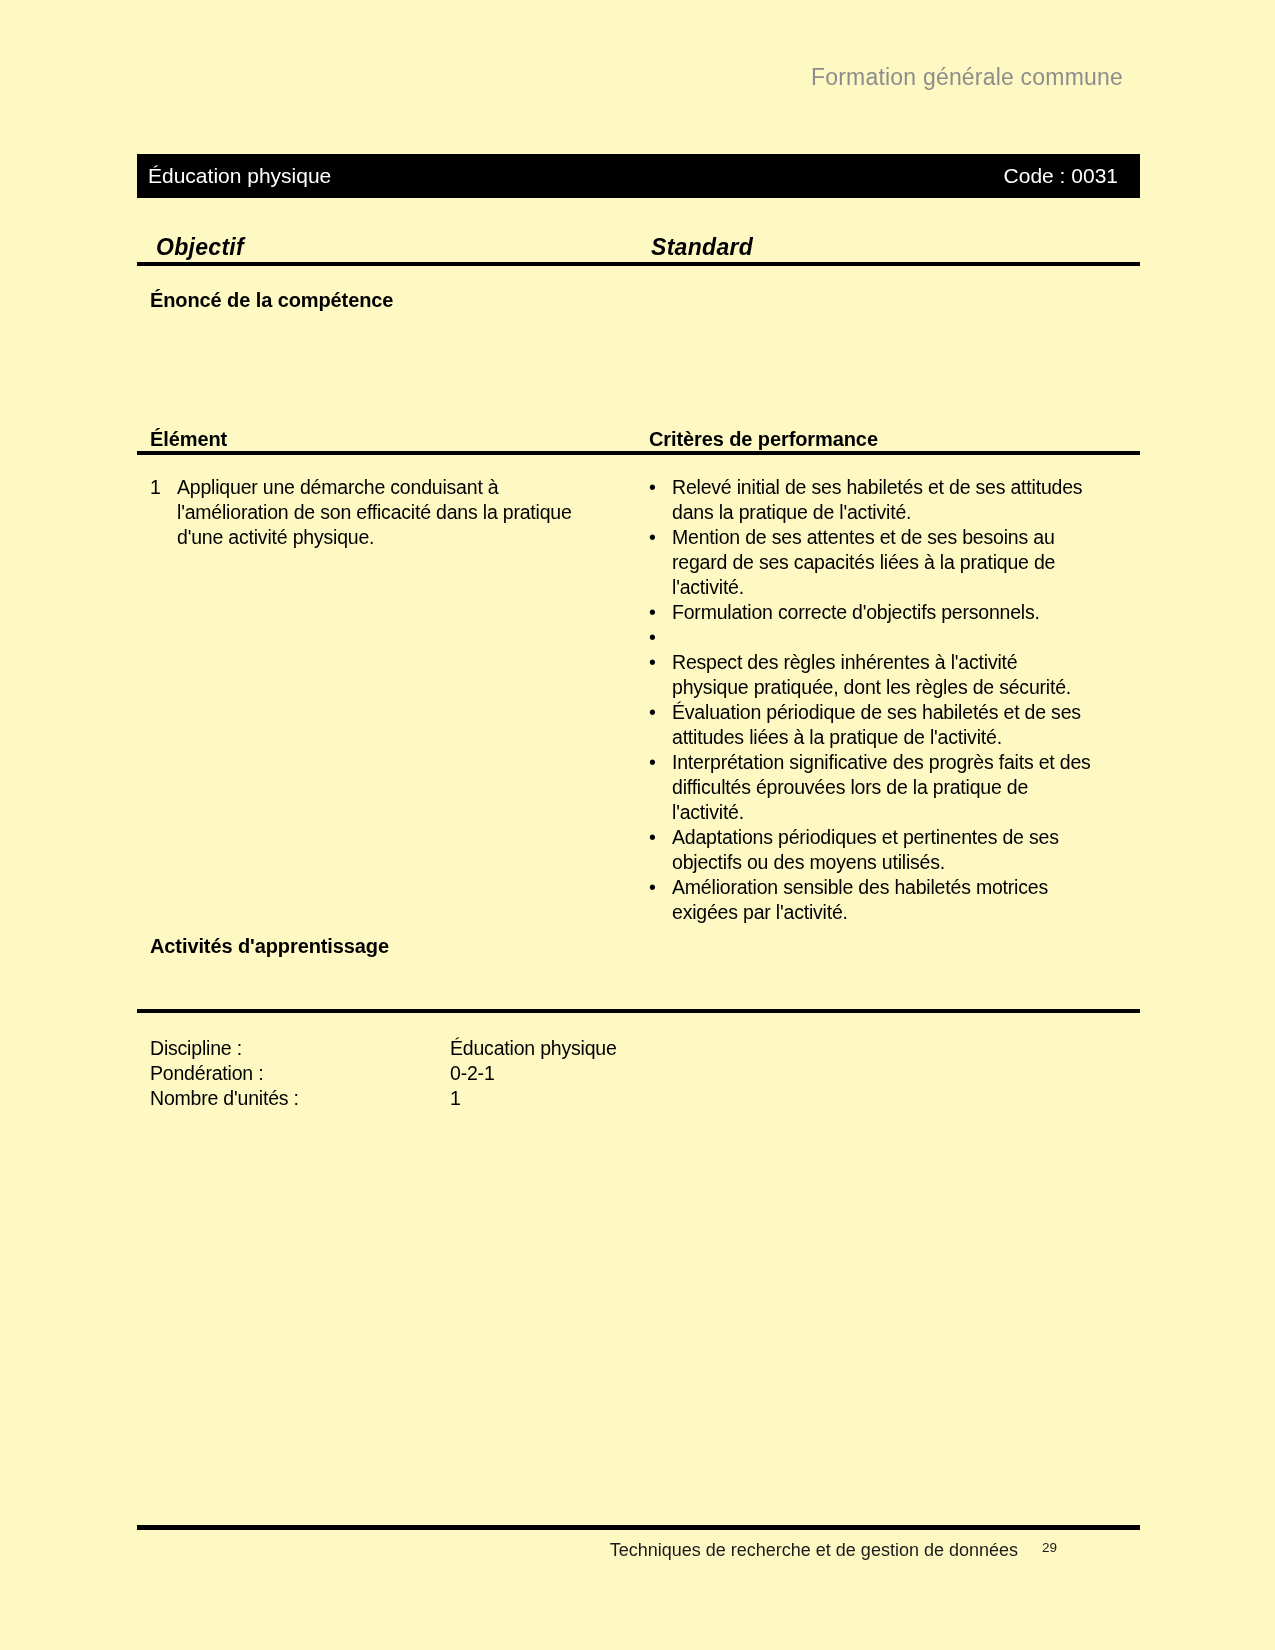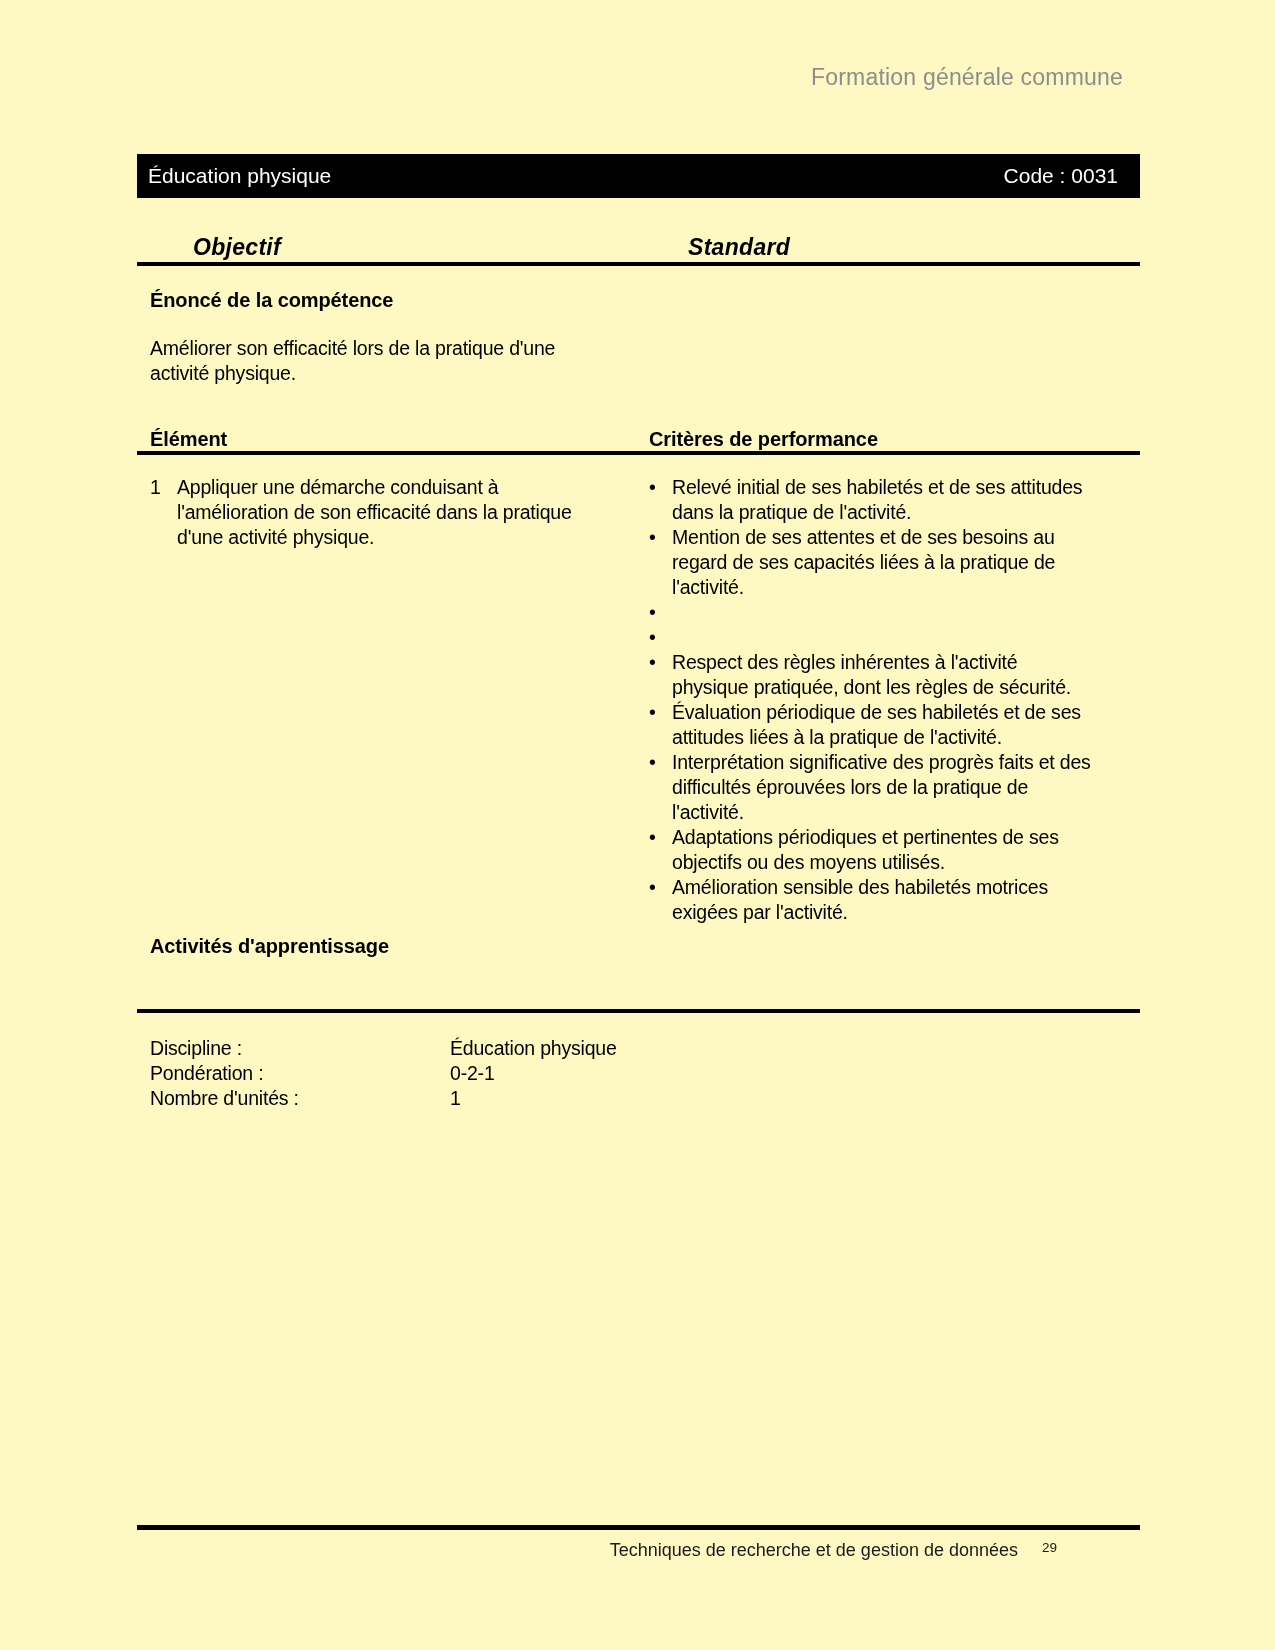--- a/index.html
+++ b/index.html
@@ -22,21 +22,20 @@
     position:absolute;left:137px;top:154px;width:1003px;height:44px;
     background:#000;color:#fff;
     display:flex;justify-content:space-between;align-items:center;
     box-sizing:border-box;padding:0 22px 0 11px;
     font-size:21px;
   }
   .col-heading{
     position:absolute;top:234px;
     font-size:23px;font-weight:bold;font-style:italic;
     letter-spacing:0.3px;
-    margin-left:37px;
   }
   .section-heading{
     position:absolute;
     font-size:20px;font-weight:bold;line-height:25px;
     letter-spacing:-0.1px;
   }
   .body-text{
     font-size:19.5px;line-height:25px;
     white-space:pre-line;letter-spacing:-0.2px;
   }
@@ -65,22 +64,20 @@
   <div class="titlebar">
     <span>Éducation physique</span>
     <span>Code : 0031</span>
   </div>
 
   <div class="col-heading" style="left:156px;">Objectif</div>
   <div class="col-heading" style="left:651px;">Standard</div>
   <div class="rule" style="top:262px;"></div>
 
   <div class="section-heading" style="left:150px;top:288px;">Énoncé de la compétence</div>
-  <div class="abs body-text" style="left:150px;top:336px;">Améliorer son efficacité lors de la pratique d'une
-activité physique.</div>
 
   <div class="section-heading" style="left:150px;top:427px;">Élément</div>
   <div class="section-heading" style="left:649px;top:427px;">Critères de performance</div>
   <div class="rule" style="top:451px;"></div>
 
   <div class="element-row">
     <span class="element-number">1</span>
     <span class="body-text" style="width:450px;">Appliquer une démarche conduisant à
 l'amélioration de son efficacité dans la pratique
 d'une activité physique.</span>
@@ -93,20 +90,21 @@
 dans la pratique de l'activité.</span>
     </div>
     <div class="crit">
       <span class="dot">•</span>
       <span class="body-text">Mention de ses attentes et de ses besoins au
 regard de ses capacités liées à la pratique de
 l'activité.</span>
     </div>
     <div class="crit">
       <span class="dot">•</span>
+      <span class="body-text">Formulation correcte d'objectifs personnels.</span>
     </div>
     <div class="crit">
       <span class="dot">•</span>
     </div>
     <div class="crit">
       <span class="dot">•</span>
       <span class="body-text">Respect des règles inhérentes à l'activité
 physique pratiquée, dont les règles de sécurité.</span>
     </div>
     <div class="crit">

